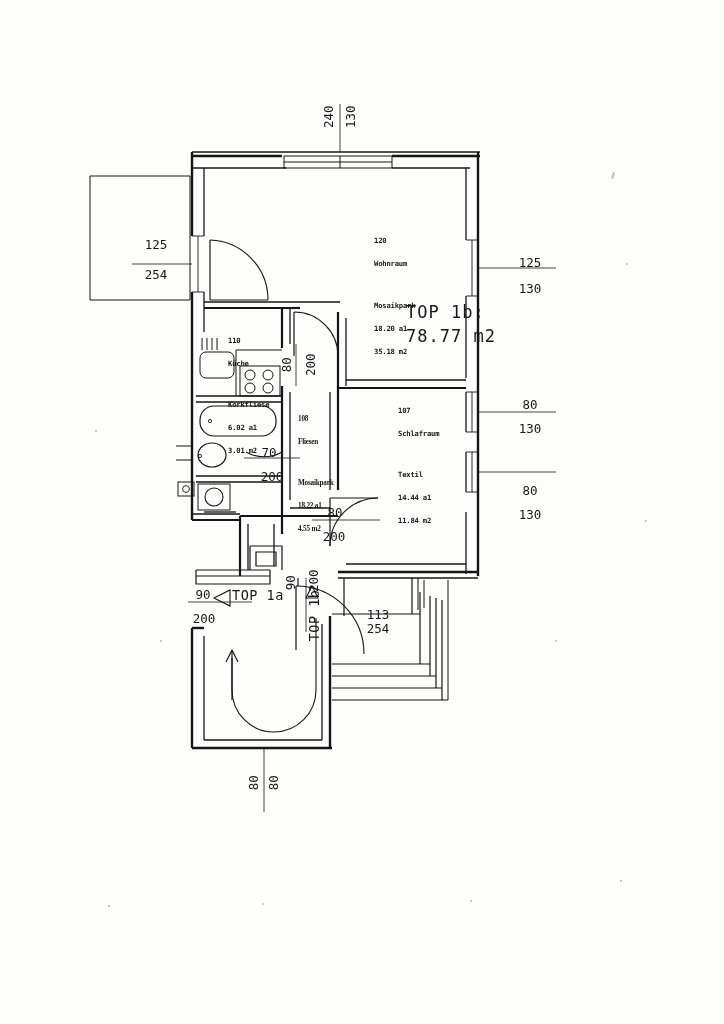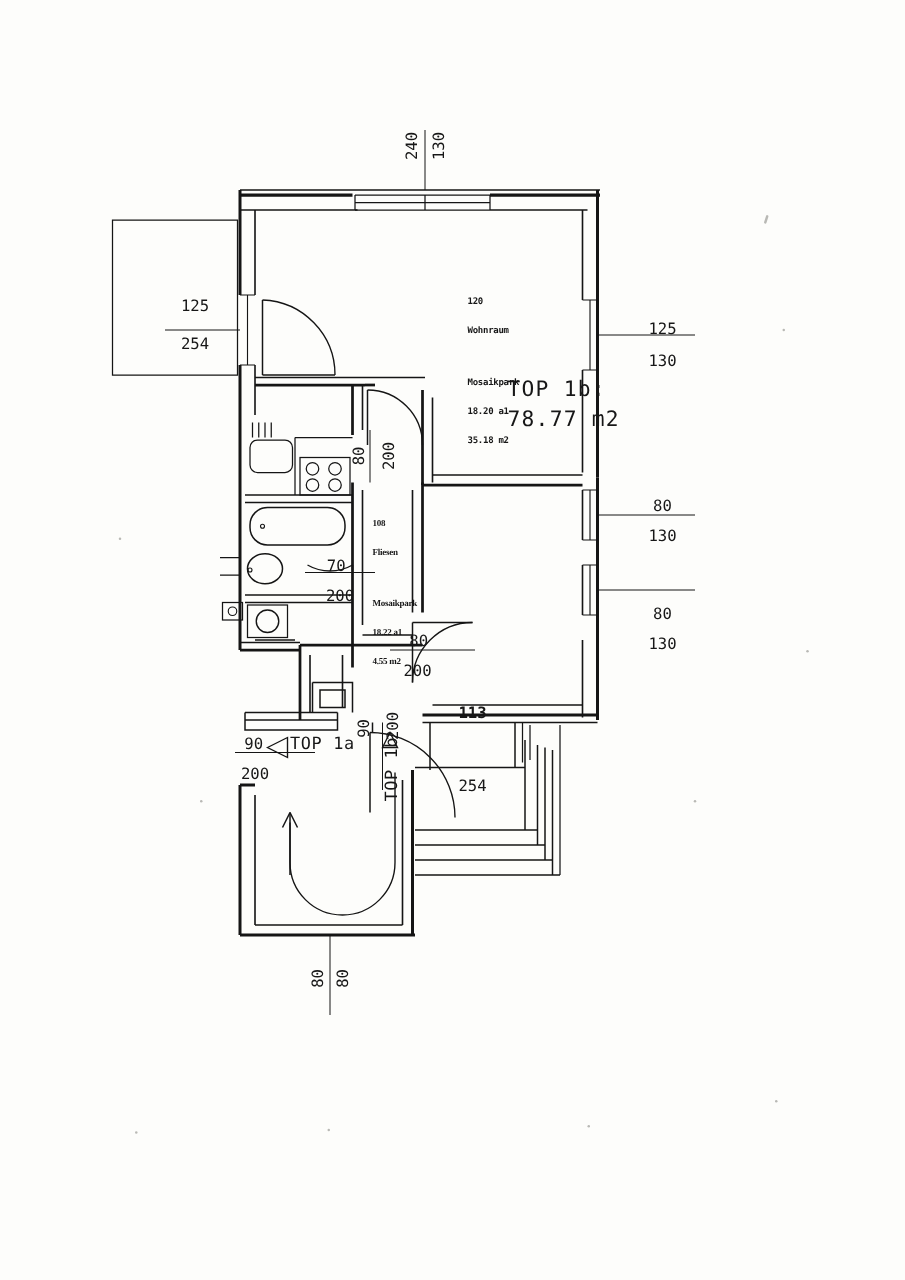--- a/index.html
+++ b/index.html
@@ -225,31 +225,47 @@
 
   <div class="t room-label" style="left:374px;top:221px;">
     <div>120</div>
     <div>Wohnraum</div>
     <div style="height:3px"></div>
     <div>Mosaikpark</div>
     <div>18.20 a1</div>
     <div>35.18 m2</div>
   </div>
 
+  <div class="t room-label" style="left:228px;top:321px;">
+    <div>110</div>
+    <div>Küche</div>
+    <div style="height:2px"></div>
+    <div>Korkfliese</div>
+    <div>6.02 a1</div>
+    <div>3.01 m2</div>
+  </div>
 
 
   <div class="t room-label" style="left:298px;top:400px;font-family:Liberation Serif, serif;">
     <div>108</div>
     <div>Fliesen</div>
     <div style="height:2px"></div>
     <div>Mosaikpark</div>
     <div>18.22 a1</div>
     <div>4.55 m2</div>
   </div>
 
+  <div class="t room-label" style="left:398px;top:391px;">
+    <div>107</div>
+    <div>Schlafraum</div>
+    <div style="height:2px"></div>
+    <div>Textil</div>
+    <div>14.44 a1</div>
+    <div>11.84 m2</div>
+  </div>
 
   <div class="t big" style="left:406px;top:303px;">TOP 1b:</div>
   <div class="t big" style="left:406px;top:327px;">78.77 m2</div>
 
   <div class="t dim vert" style="left:312px;top:110px;width:34px;">240</div>
   <div class="t dim vert" style="left:334px;top:110px;width:34px;">130</div>
 
   <div class="t dim" style="left:136px;top:238px;width:40px;">125</div>
   <div class="t dim" style="left:136px;top:268px;width:40px;">254</div>
 
@@ -272,19 +288,19 @@
   <div class="t dim" style="left:314px;top:530px;width:40px;">200</div>
 
   <div class="t dim" style="left:186px;top:588px;width:34px;">90</div>
   <div class="t dim" style="left:184px;top:612px;width:40px;">200</div>
   <div class="t mid" style="left:232px;top:588px;">TOP 1a</div>
 
   <div class="t dim vert" style="left:276px;top:576px;width:30px;">90</div>
   <div class="t dim vert" style="left:298px;top:574px;width:32px;">200</div>
   <div class="t mid vert" style="left:288px;top:608px;width:52px;">TOP 1b</div>
 
-  <div class="t dim" style="left:358px;top:563px;width:40px;font-weight:bold;">113</div>
+  <div class="t dim" style="left:358px;top:608px;width:40px;">113</div>
   <div class="t dim" style="left:358px;top:622px;width:40px;">254</div>
 
   <div class="t dim vert" style="left:238px;top:776px;width:32px;">80</div>
   <div class="t dim vert" style="left:258px;top:776px;width:32px;">80</div>
 
 </div>
 
 </body></html>

